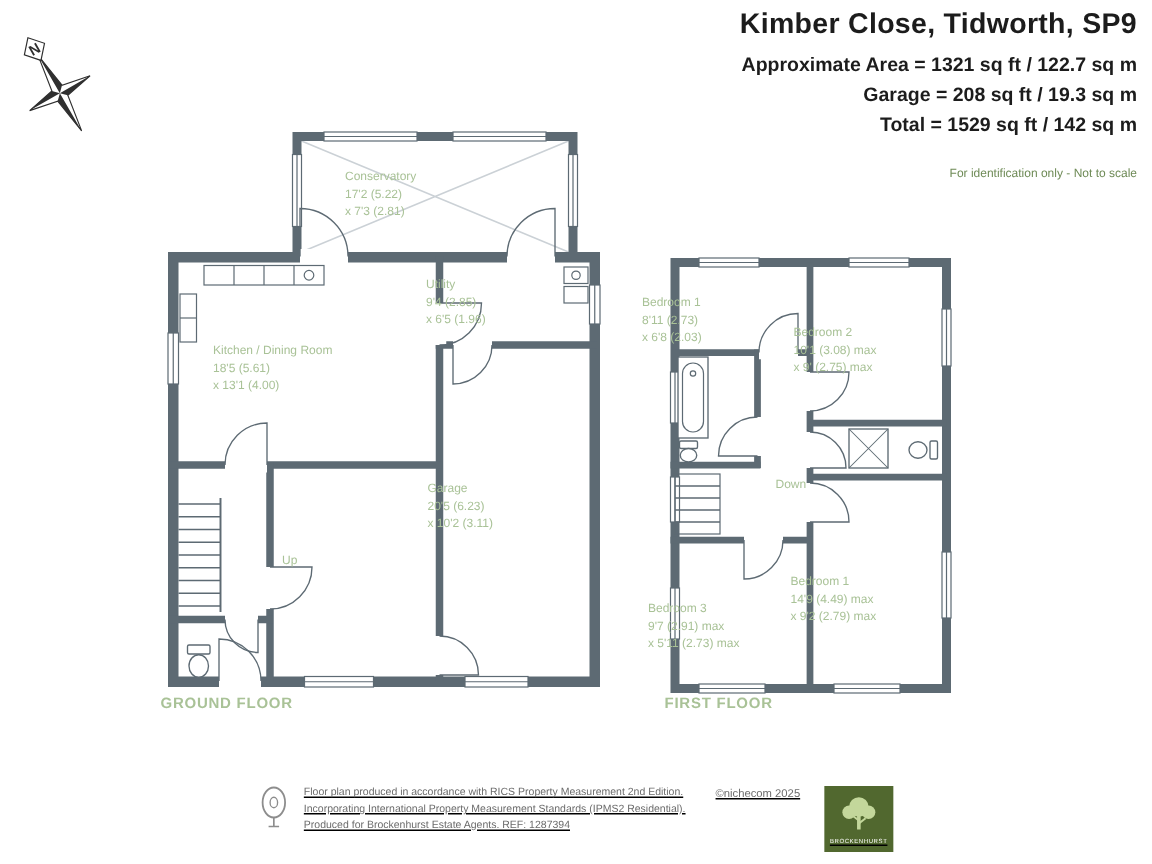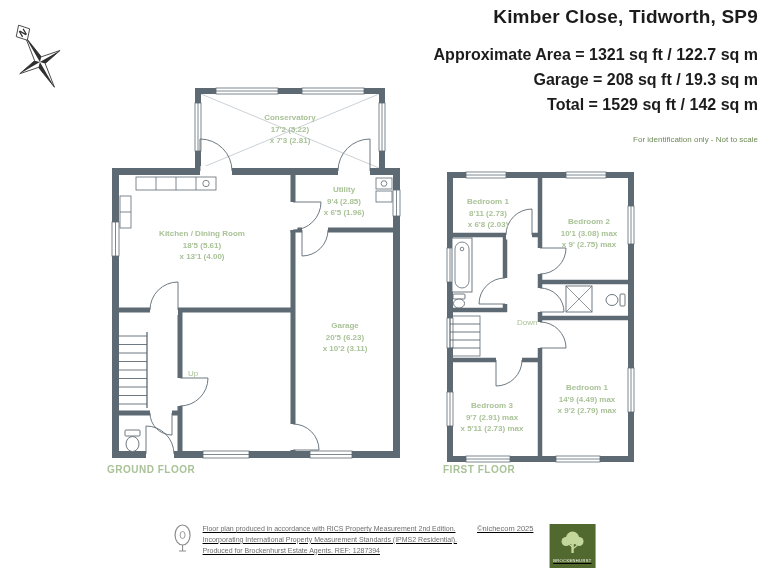--- a/index.html
+++ b/index.html
@@ -4,26 +4,26 @@
 <style>
   html,body{margin:0;padding:0;}
   body{
     width:768px;height:576px;background:#ffffff;position:relative;overflow:hidden;
     font-family:"Liberation Sans", sans-serif;
   }
   .page{position:absolute;inset:0;}
   .plan-svg{position:absolute;left:0;top:0;}
   .compass{position:absolute;left:6px;top:18px;}
   .titleblock{position:absolute;top:6px;right:10px;text-align:right;color:#1c1c1c;}
-  .titleblock .title{margin:0 0 15px 0;font-size:19px;font-weight:bold;letter-spacing:.2px;}
-  .area-line{font-size:16px;font-weight:bold;line-height:1.55;}
+  .titleblock .title{margin:0 0 5px 0;font-size:19px;font-weight:bold;letter-spacing:.2px;}
+  .area-line{font-size:13px;font-weight:bold;line-height:1.55;}
   .disclaimer{font-size:8px;margin-top:18px;color:#6f8b57;}
   .room-label{
     position:absolute;width:120px;transform:translateX(-50%);
-    text-align:center;color:#a9c297;font-size:8px;line-height:1.45;font-weight:bold;
+    color:#a9c297;font-size:8px;line-height:1.45;
   }
   .dir-label{position:absolute;color:#a9c297;font-size:8px;margin-left:36px;}
   .floor-title{position:absolute;color:#a9c297;font-weight:bold;font-size:10px;letter-spacing:.5px;}
   .footer{
     position:absolute;left:50%;bottom:8px;transform:translateX(-50%);
     display:flex;align-items:flex-start;gap:10px;white-space:nowrap;text-decoration:underline;
   }
   .foot-notes{font-size:7px;color:#6c6c6c;line-height:1.55;text-align:left;}
   .foot-copy{font-size:7.5px;color:#6c6c6c;margin:0 6px 0 10px;}
   .logo{

